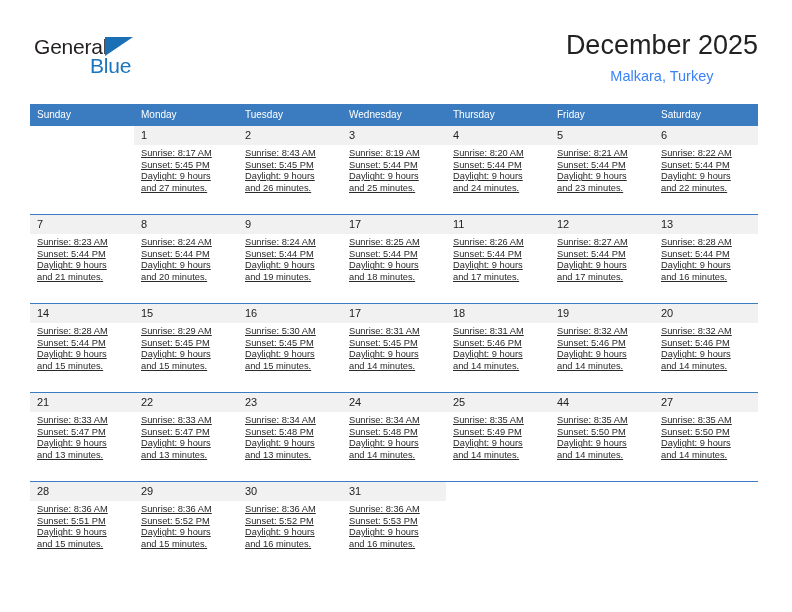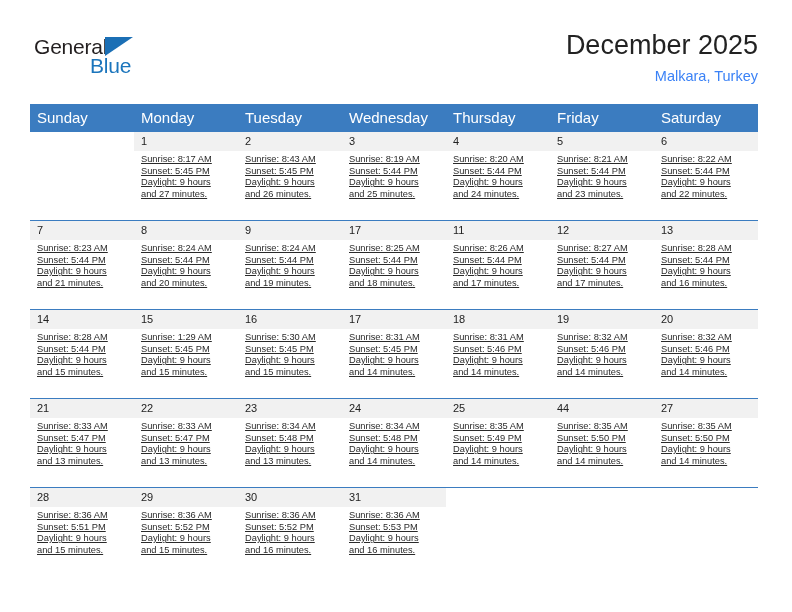--- a/index.html
+++ b/index.html
@@ -62,21 +62,21 @@
     width: 0;
     height: 0;
     border-left: 28px solid #1b6fb5;
     border-bottom: 19px solid transparent;
   }
 
   .title-block {
     position: absolute;
     right: 34px;
     top: 28px;
-    text-align: right;
+    text-align: center;
   }
   .cal-title {
     font-size: 27px;
     color: #222222;
     line-height: 34px;
     white-space: nowrap;
   }
   .cal-subtitle {
     font-size: 14.5px;
     color: #3b82f6;
@@ -93,21 +93,21 @@
     width: 728px;
   }
   table.cal {
     border-collapse: collapse;
     table-layout: fixed;
     width: 728px;
   }
   table.cal th {
     background: #3b7cc0;
     color: #ffffff;
-    font-size: 15px;
+    font-size: 10px;
     font-weight: normal;
     text-align: left;
     padding: 5px 0 5px 7px;
     height: 11px;
     width: 104px;
     box-sizing: border-box;
   }
   td.day {
     width: 104px;
     height: 89px;
@@ -310,21 +310,21 @@
               <div class="info">
                 <div>Sunrise: 8:28 AM</div>
                 <div>Sunset: 5:44 PM</div>
                 <div>Daylight: 9 hours</div>
                 <div>and 15 minutes.</div>
               </div>
             </td>
             <td class="day">
               <div class="daynum">15</div>
               <div class="info">
-                <div>Sunrise: 1:29 AM</div>
+                <div>Sunrise: 8:29 AM</div>
                 <div>Sunset: 5:45 PM</div>
                 <div>Daylight: 9 hours</div>
                 <div>and 15 minutes.</div>
               </div>
             </td>
             <td class="day">
               <div class="daynum">16</div>
               <div class="info">
                 <div>Sunrise: 5:30 AM</div>
                 <div>Sunset: 5:45 PM</div>

